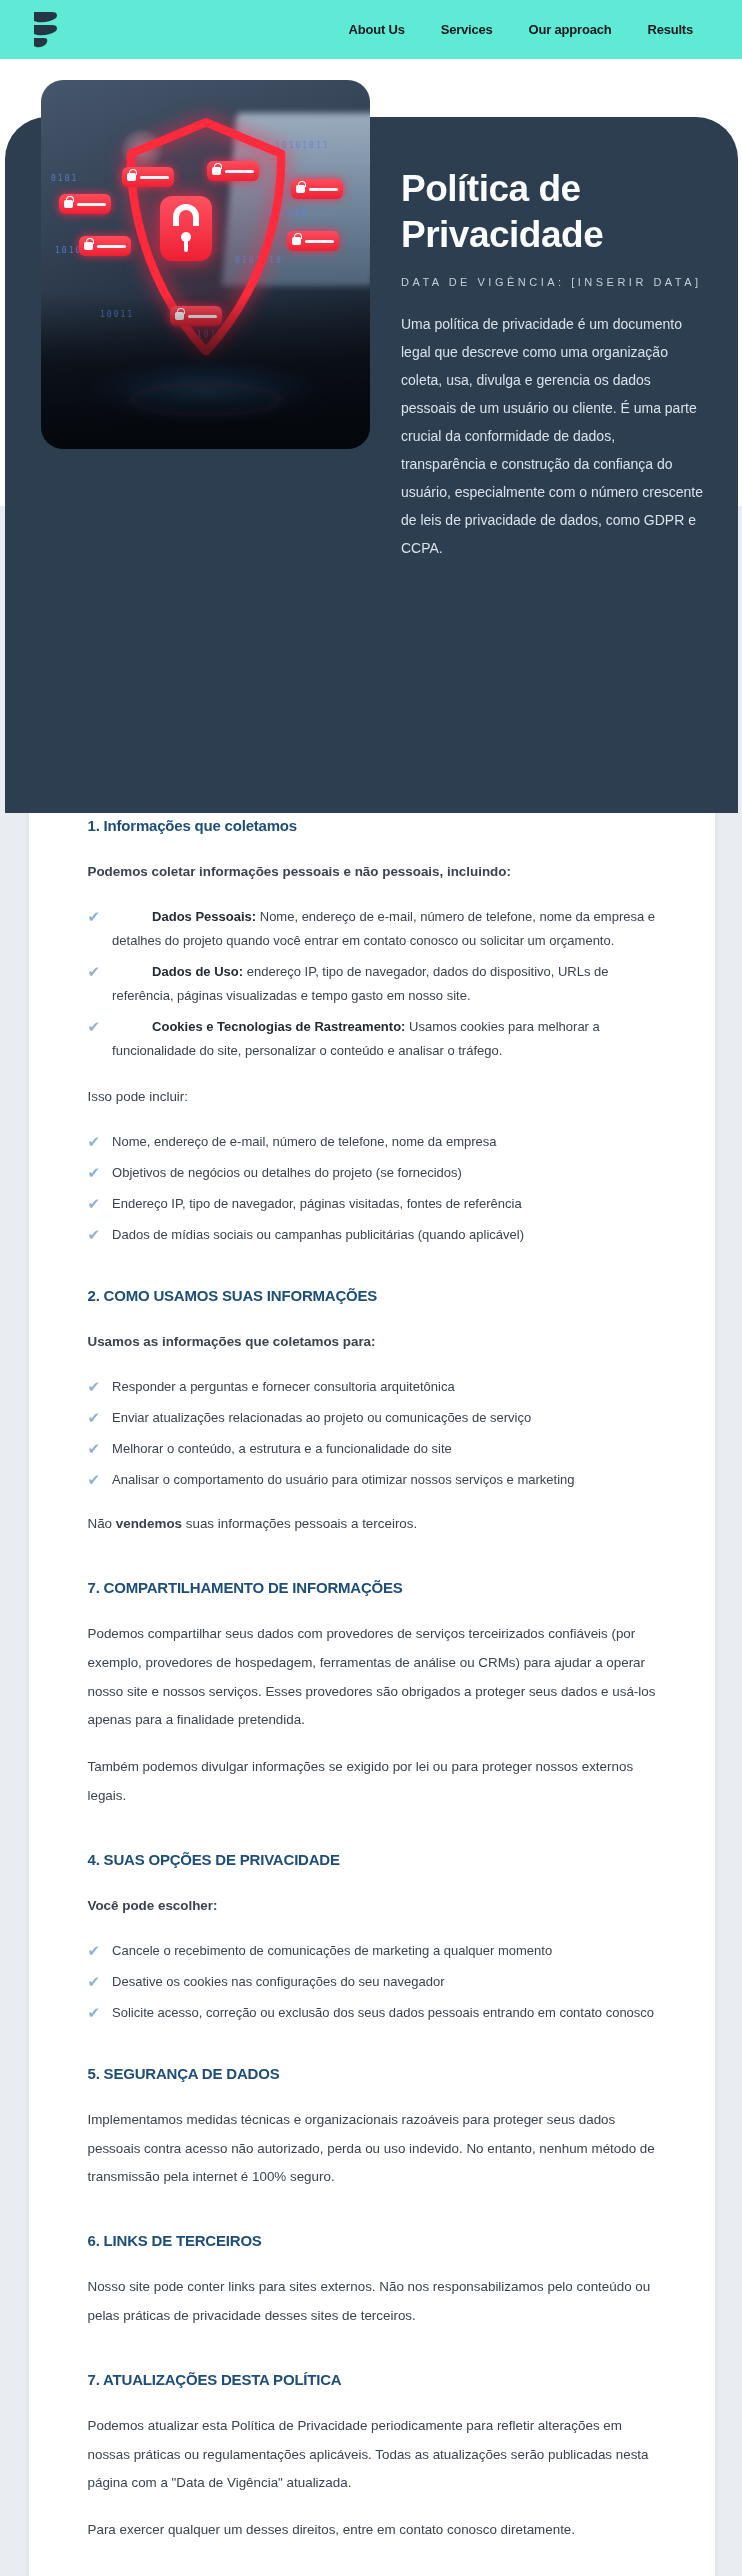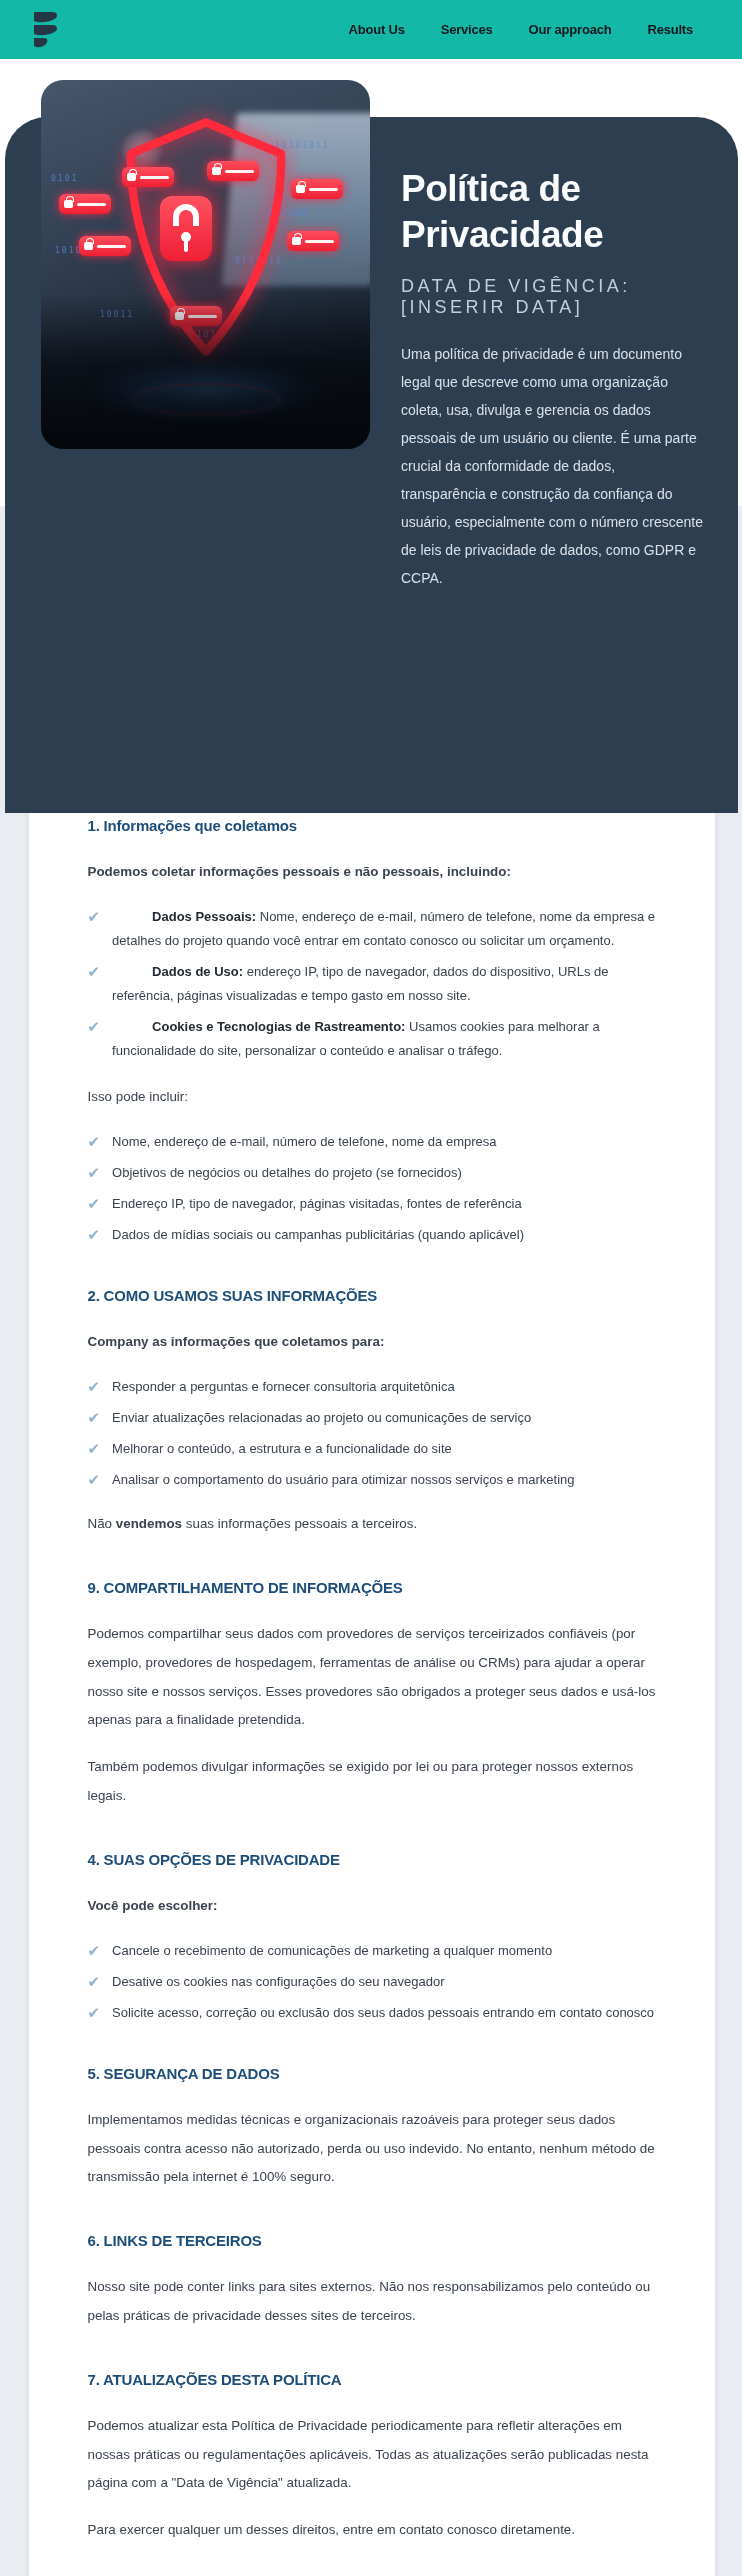--- a/index.html
+++ b/index.html
@@ -1,28 +1,28 @@
 <!DOCTYPE html>
 <html lang="pt"><head>
 <meta charset="utf-8">
 <style>
   * { margin:0; padding:0; box-sizing:border-box; }
   html,body { width:743px; }
   body { background:#ffffff; font-family:"Liberation Sans", sans-serif; color:#39424d; }
 
   
-  .header { height:59px; background:#14b8a6; display:flex; align-items:center; justify-content:space-between; padding:0 50px 0 30px; }
+  .header { height:59px; background:#5eead4; display:flex; align-items:center; justify-content:space-between; padding:0 50px 0 30px; }
   .logo { width:30px; height:40px; display:block; }
   .nav { display:flex; gap:36px; }
   .nav a { font-size:13px; font-weight:700; color:#14181d; text-decoration:none; letter-spacing:-0.2px; }
 
   
   .hero { position:relative; margin:58px 5px 0 5px; height:696px; background:#2d3e50; border-radius:42px 42px 0 0; padding:49px 35px 0 396px; }
   .hero-title { color:#fafbfc; font-size:37px; line-height:1.24; font-weight:700; letter-spacing:-0.5px; }
-  .hero-date { margin-top:18px; color:#c3cfdc; font-size:18px; letter-spacing:3.5px; font-weight:500; }
+  .hero-date { margin-top:18px; color:#c3cfdc; font-size:11px; letter-spacing:3.5px; font-weight:500; }
   .hero-desc { margin-top:22px; color:#d9e1ea; font-size:14px; line-height:2.0; max-width:315px; }
 
   
   .hero-image { position:absolute; top:-37px; left:36px; width:329px; height:369px; border-radius:22px; overflow:hidden;
       background:linear-gradient(160deg,#46566b 0%,#334154 35%,#202b3a 65%,#0d1119 100%); }
   .img-window { position:absolute; left:57%; top:9%; width:46%; height:47%; background:linear-gradient(180deg,#b6c6d8 0%,#8098b0 55%,#5c7288 100%); filter:blur(3px); opacity:.8; transform:skewX(-5deg); border-radius:4px; }
   .img-desk { position:absolute; left:0; bottom:0; width:100%; height:42%; background:linear-gradient(180deg, rgba(5,8,14,0) 0%, rgba(5,8,14,.75) 45%, #04070c 100%); }
   .img-glow { position:absolute; left:50%; bottom:7%; width:72%; height:17%; transform:translateX(-50%);
       background:radial-gradient(ellipse at center, rgba(90,180,255,.95) 0%, rgba(60,140,240,.45) 40%, rgba(40,90,180,0) 72%); filter:blur(2px); }
   .img-ring { position:absolute; left:50%; bottom:9%; width:46%; height:9%; transform:translateX(-50%); border-radius:50%; border:2px solid rgba(255,90,110,.55); box-shadow:0 0 10px rgba(80,160,255,.6), inset 0 0 12px rgba(120,190,255,.5); }
@@ -196,21 +196,21 @@
 
           <li>
             <span class="check">✔</span>
             <span class="sub-item-text"><span>Dados de mídias sociais ou campanhas publicitárias (quando aplicável)</span></span>
           </li>
         </ul>
     </section>
 
     <section class="section">
       <h2>2. COMO USAMOS SUAS INFORMAÇÕES</h2>
-      <p class="lead">Company as informações que coletamos para:</p>
+      <p class="lead">Usamos as informações que coletamos para:</p>
       <ul class="checklist">
 
           <li>
             <span class="check">✔</span>
             <span class="sub-item-text"><span>Responder a perguntas e fornecer consultoria arquitetônica</span></span>
           </li>
 
           <li>
             <span class="check">✔</span>
             <span class="sub-item-text"><span>Enviar atualizações relacionadas ao projeto ou comunicações de serviço</span></span>
@@ -223,21 +223,21 @@
 
           <li>
             <span class="check">✔</span>
             <span class="sub-item-text"><span>Analisar o comportamento do usuário para otimizar nossos serviços e marketing</span></span>
           </li>
         </ul>
       <p class="mixed"><span>Não </span><strong>vendemos</strong><span> suas informações pessoais a terceiros.</span></p>
     </section>
 
     <section class="section">
-      <h2>9. COMPARTILHAMENTO DE INFORMAÇÕES</h2>
+      <h2>7. COMPARTILHAMENTO DE INFORMAÇÕES</h2>
       <p>Podemos compartilhar seus dados com provedores de serviços terceirizados confiáveis (por exemplo, provedores de hospedagem, ferramentas de análise ou CRMs) para ajudar a operar nosso site e nossos serviços. Esses provedores são obrigados a proteger seus dados e usá-los apenas para a finalidade pretendida.</p>
       <p class="mixed">Também podemos divulgar informações se exigido por lei ou para proteger nossos externos legais.</p>
     </section>
 
     <section class="section">
       <h2>4. SUAS OPÇÕES DE PRIVACIDADE</h2>
       <p class="lead">Você pode escolher:</p>
       <ul class="checklist">
 
           <li>

